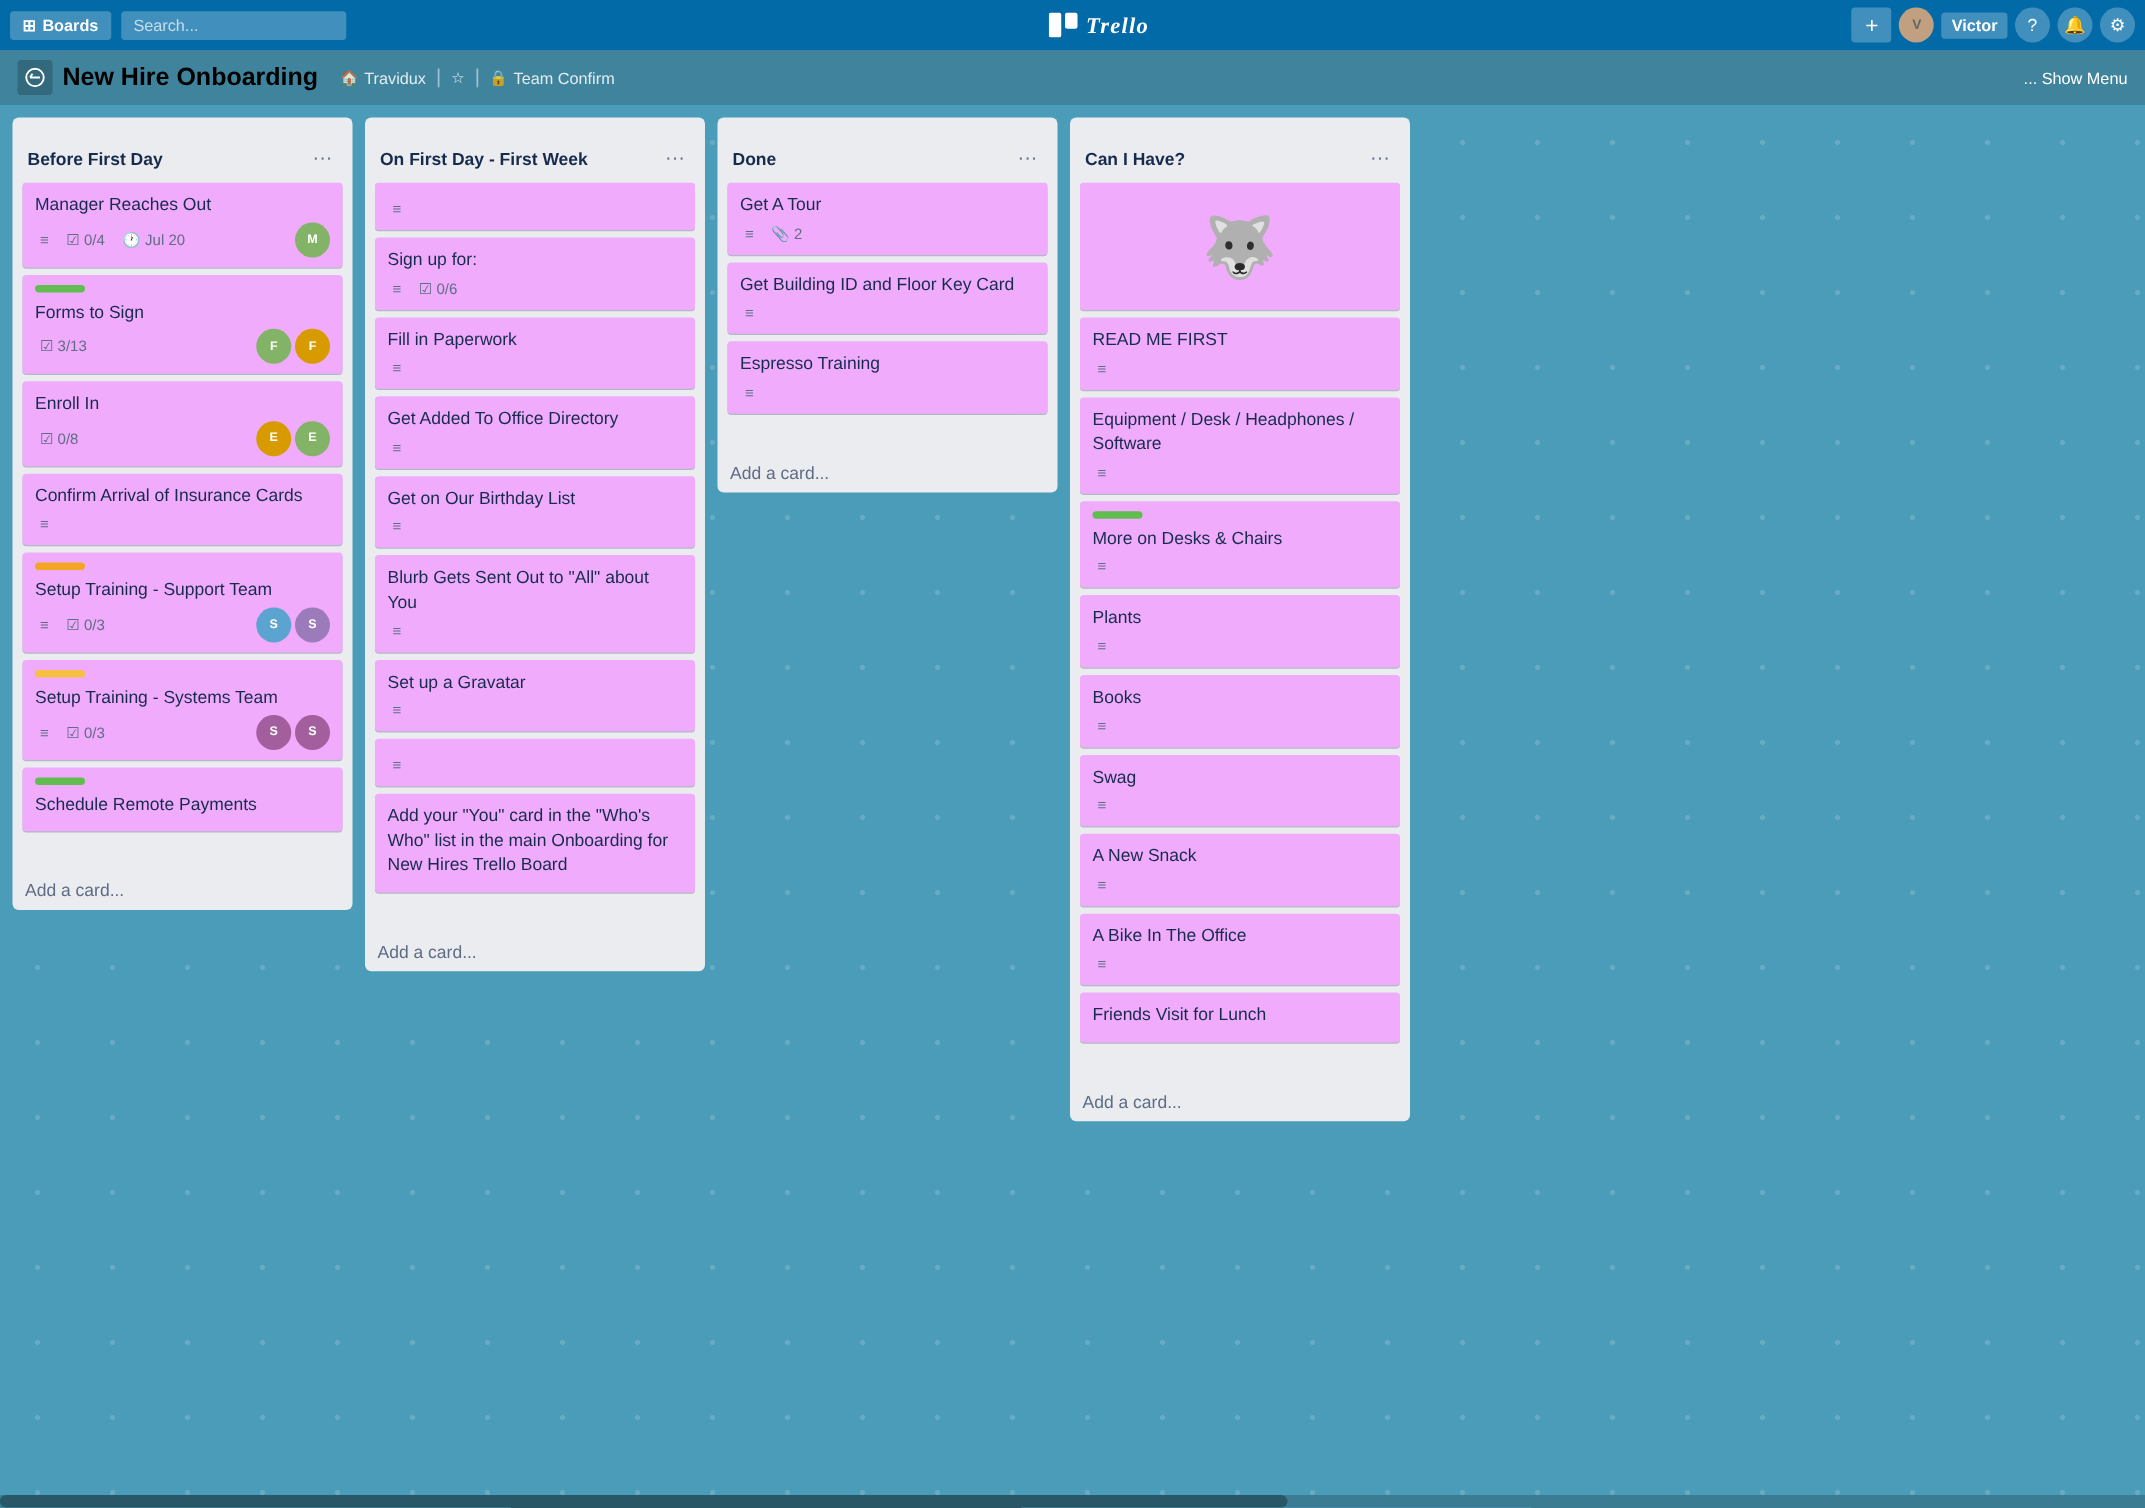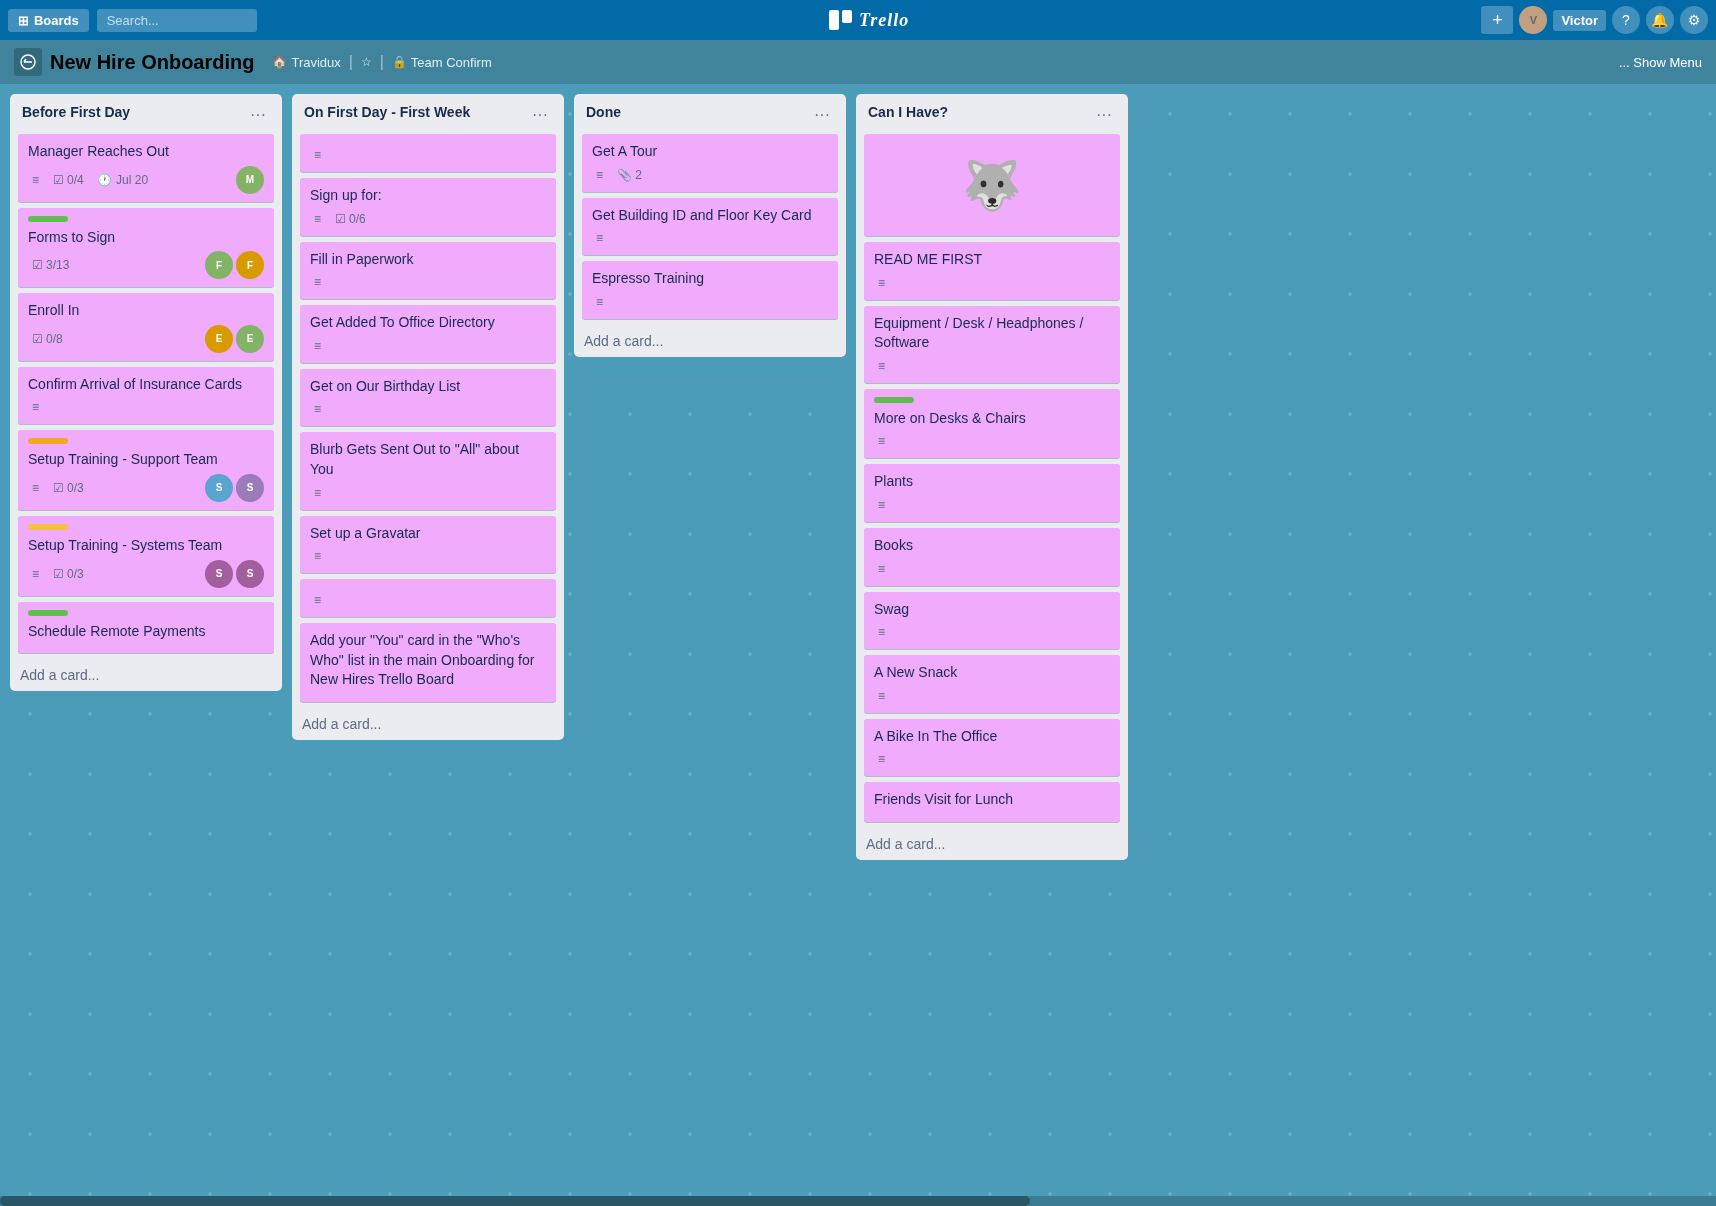--- a/index.html
+++ b/index.html
@@ -27,21 +27,21 @@
       gap: 5px;
       font-weight: 700;
     }
     .nav-search {
       background: rgba(255,255,255,0.25);
       border: none;
       border-radius: 3px;
       padding: 4px 10px;
       color: #fff;
       font-size: 13px;
-      width: 160px;
+      width: 180px;
     }
     .nav-search::placeholder { color: rgba(255,255,255,0.7); }
     .nav-logo {
       flex: 1;
       text-align: center;
       color: #fff;
       font-size: 18px;
       font-weight: 700;
       display: flex;
       align-items: center;
@@ -128,22 +128,22 @@
       background: #ebecf0;
       border-radius: 5px;
       width: 272px;
       min-width: 272px;
       max-height: calc(100vh - 108px);
       display: flex;
       flex-direction: column;
       position: relative; z-index: 1;
     }
     .list-header {
-      padding: 10px 12px 8px;
-      display: flex; align-items: flex-start; justify-content: space-between;
+      padding: 22px 12px 8px;
+      display: flex; align-items: center; justify-content: space-between;
       font-weight: 700; font-size: 14px; color: #172b4d;
     }
     .list-menu-btn {
       background: none; border: none; cursor: pointer; color: #5e6c84; font-size: 16px; padding: 2px 4px;
     }
     .list-cards {
       padding: 0 8px 8px;
       overflow-y: auto;
       flex: 1;
       display: flex; flex-direction: column; gap: 6px;
@@ -183,20 +183,21 @@
     }
     .label-green { background: #61bd4f; }
     .label-orange { background: #f2a623; }
     .label-yellow { background: #f6c142; }
 
     .add-card-btn {
       padding: 6px 10px 8px;
       color: #5e6c84; font-size: 14px; cursor: pointer;
       background: none; border: none; text-align: left; width: 100%;
       border-radius: 0 0 5px 5px;
+      margin-top: 25px;
     }
 
     
     .husky-img {
       width: 80px; height: 70px; margin: 8px auto;
       display: flex; align-items: center; justify-content: center;
       font-size: 40px;
     }
 
     

